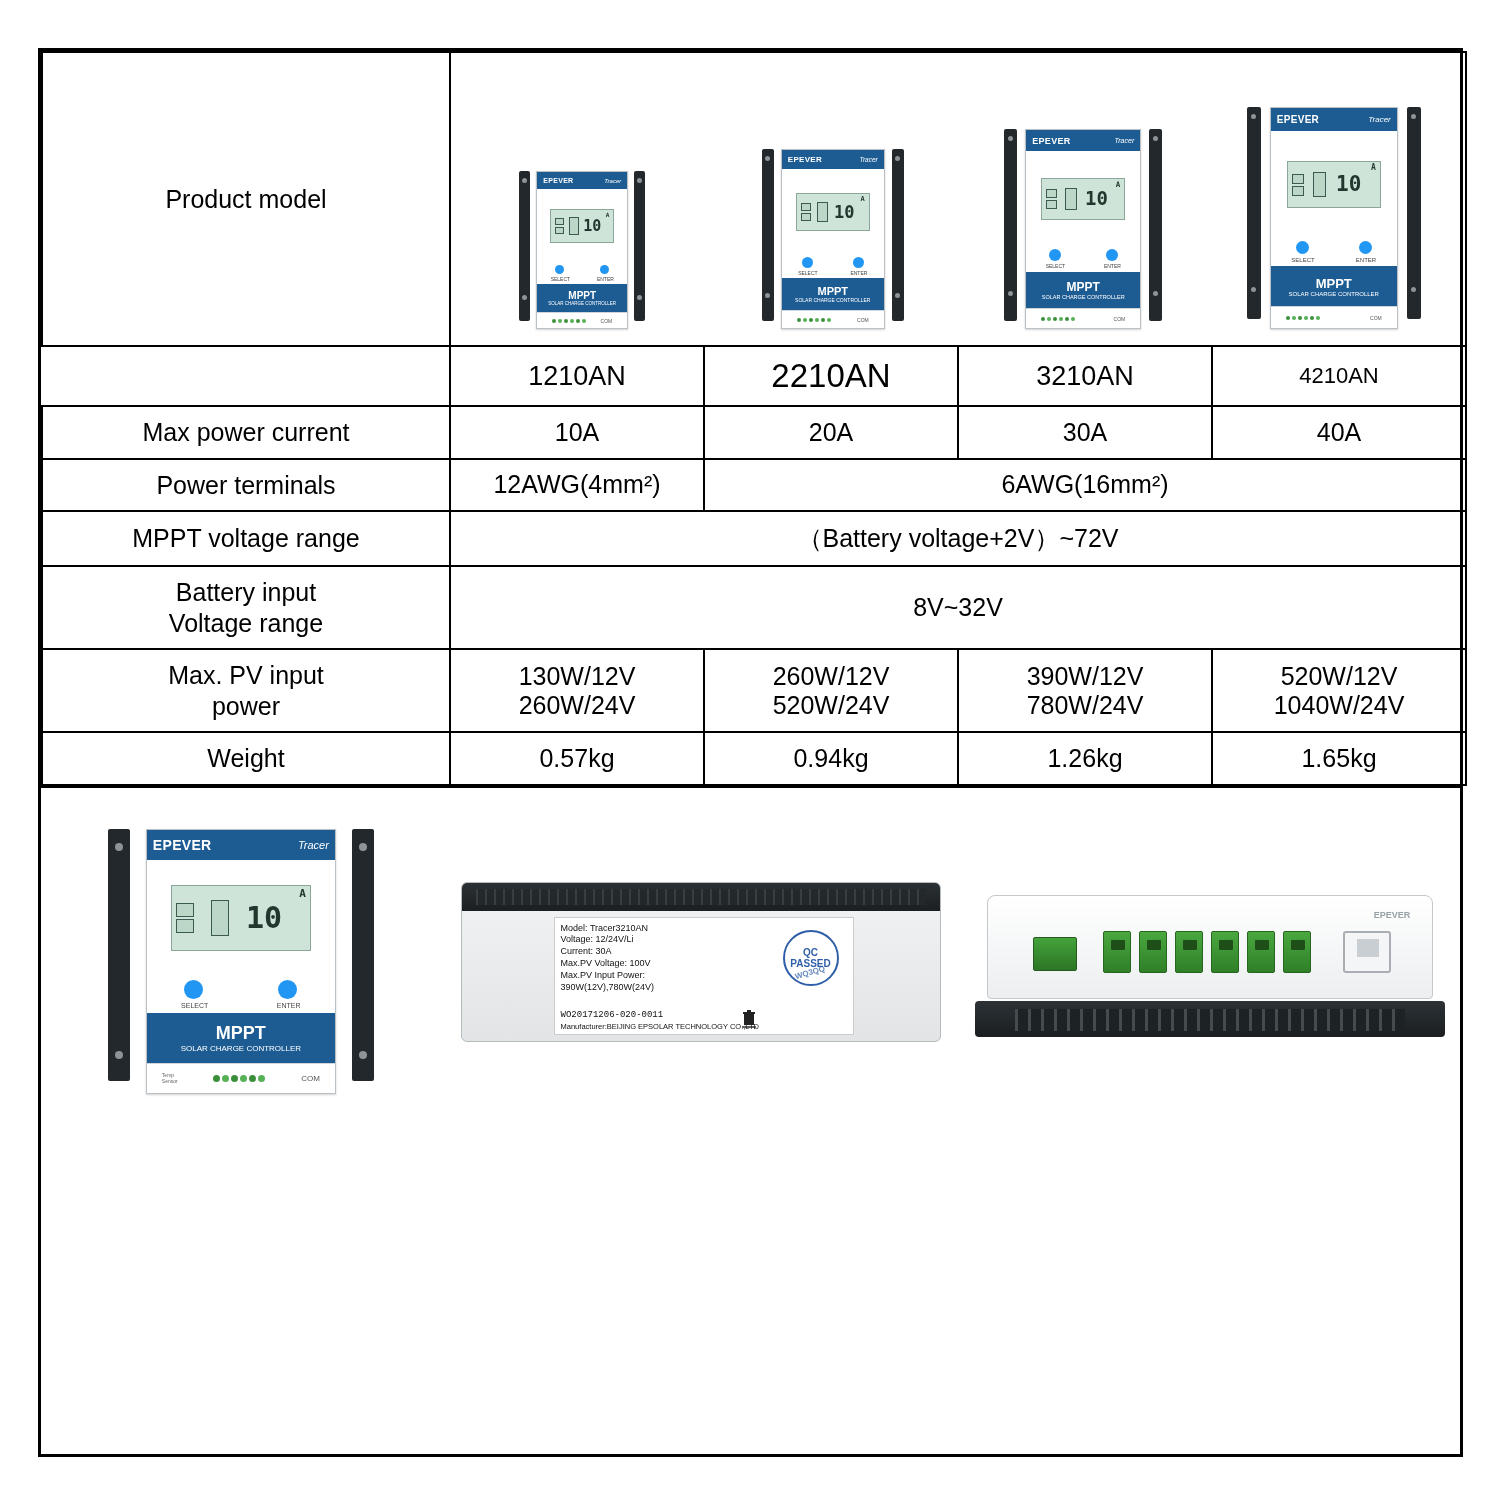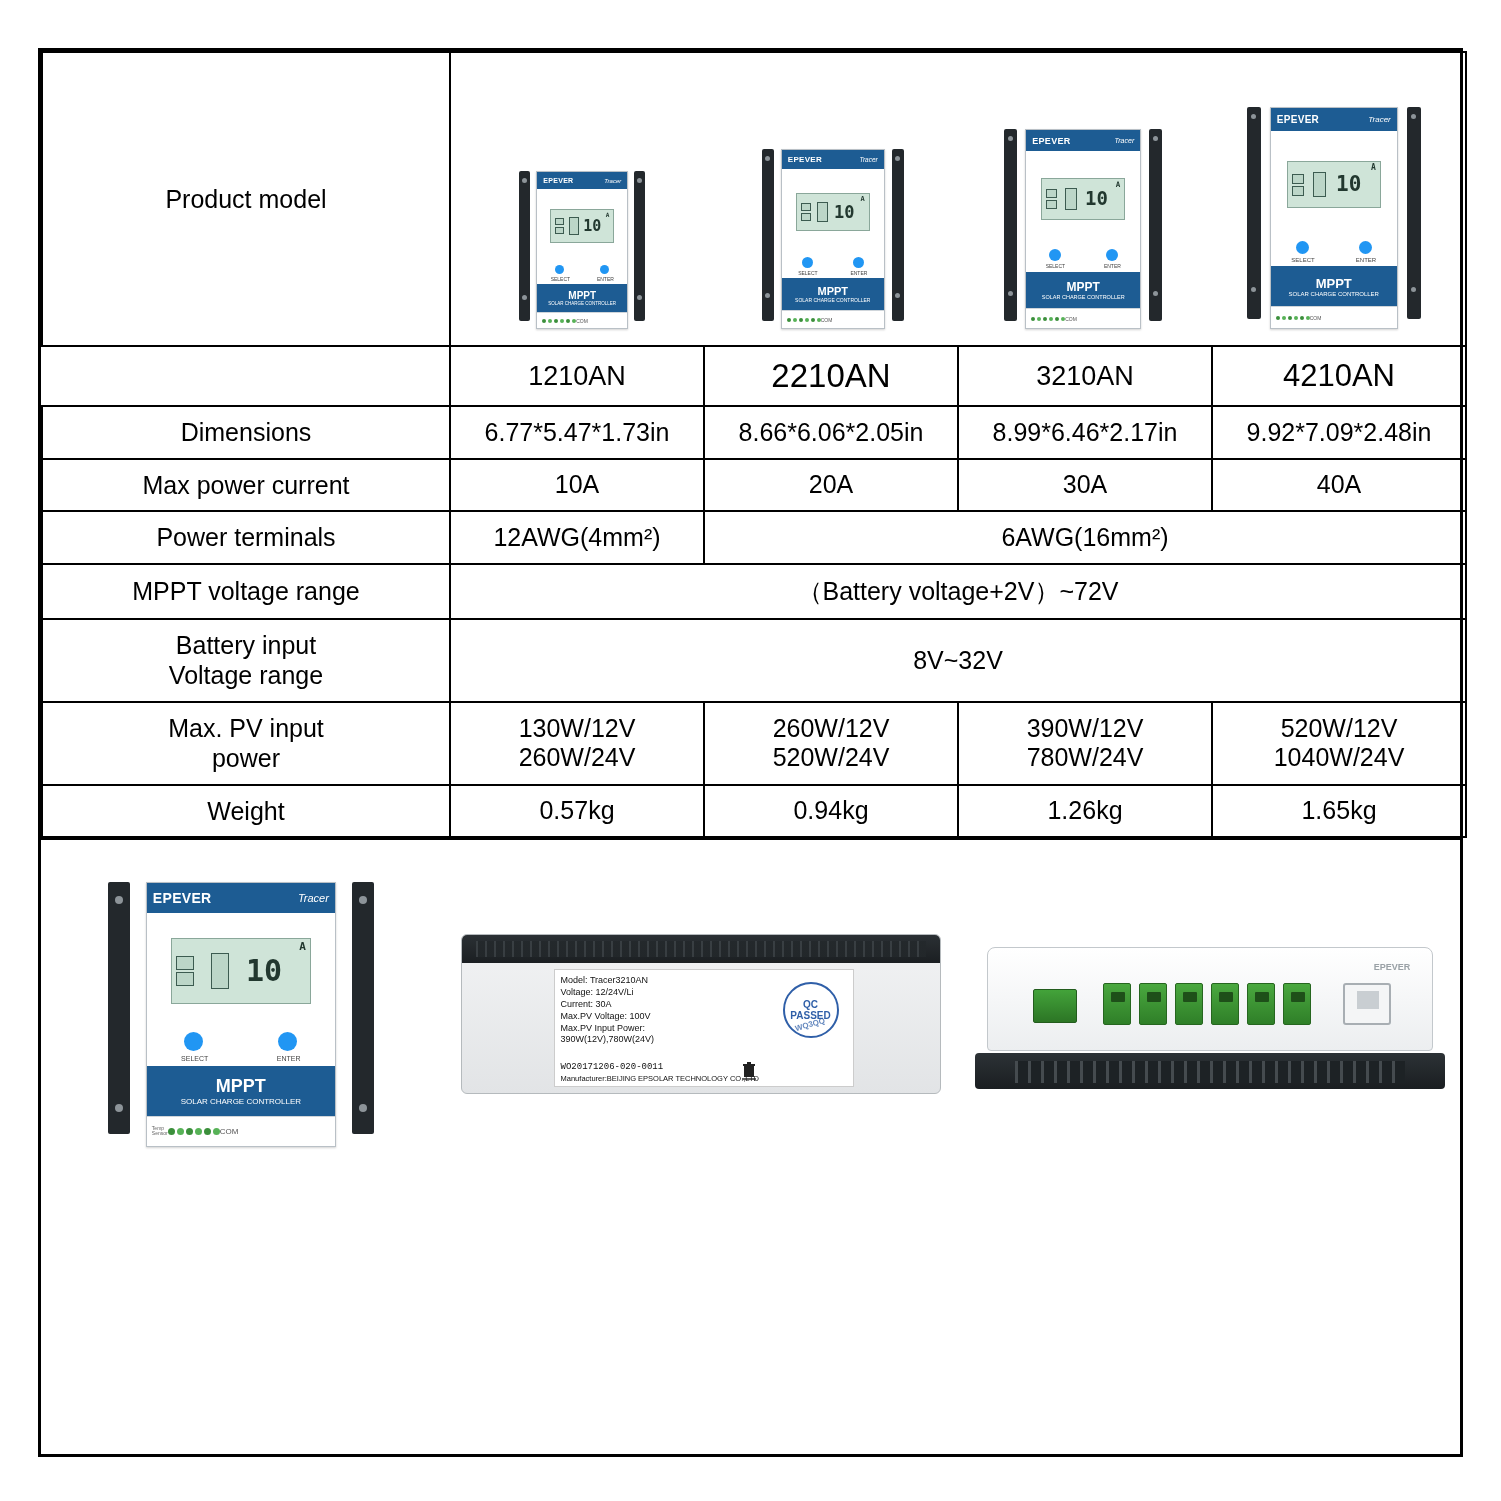--- a/index.html
+++ b/index.html
@@ -141,21 +141,22 @@
     justify-content: center;
     align-items: center;
     padding: 2px 0;
   }
   .mppt-band .sub { font-weight: normal; }
   .term-area {
     background: #fff;
     border-top: 1px solid #cfd5da;
     display: flex;
     align-items: center;
-    padding: 0 5px;
+    justify-content: space-between;
+    padding: 0 15px;
   }
   .leds { display: flex; gap: 2px; align-items: center; }
   .led { width: 4px; height: 4px; border-radius: 50%; background: #3b8f3b; }
   .led.g2 { background: #57b257; }
   .com-label { font-size: 5px; color: #555; }
 
   
   .photo-strip {
     position: relative;
     height: 350px;
@@ -522,30 +523,23 @@
 
         </div>
       </td>
     </tr>
 
     <tr>
       <td class="label" style="border-left:none;border-bottom:none;border-top:none;"></td>
       <td style="font-size:27px;">1210AN</td>
       <td style="font-size:33px;">2210AN</td>
       <td style="font-size:27px;">3210AN</td>
-      <td style="font-size:31px;">4210AN</td>
-    </tr>
-
-    <tr>
-      <td class="label">Dimensions</td>
-      <td>6.77*5.47*1.73in</td>
-      <td>8.66*6.06*2.05in</td>
-      <td>8.99*6.46*2.17in</td>
-      <td>9.92*7.09*2.48in</td>
-    </tr>
+      <td style="font-size:22px;">4210AN</td>
+    </tr>
+
 
     <tr>
       <td class="label">Max power current</td>
       <td>10A</td>
       <td>20A</td>
       <td>30A</td>
       <td>40A</td>
     </tr>
 
     <tr>

